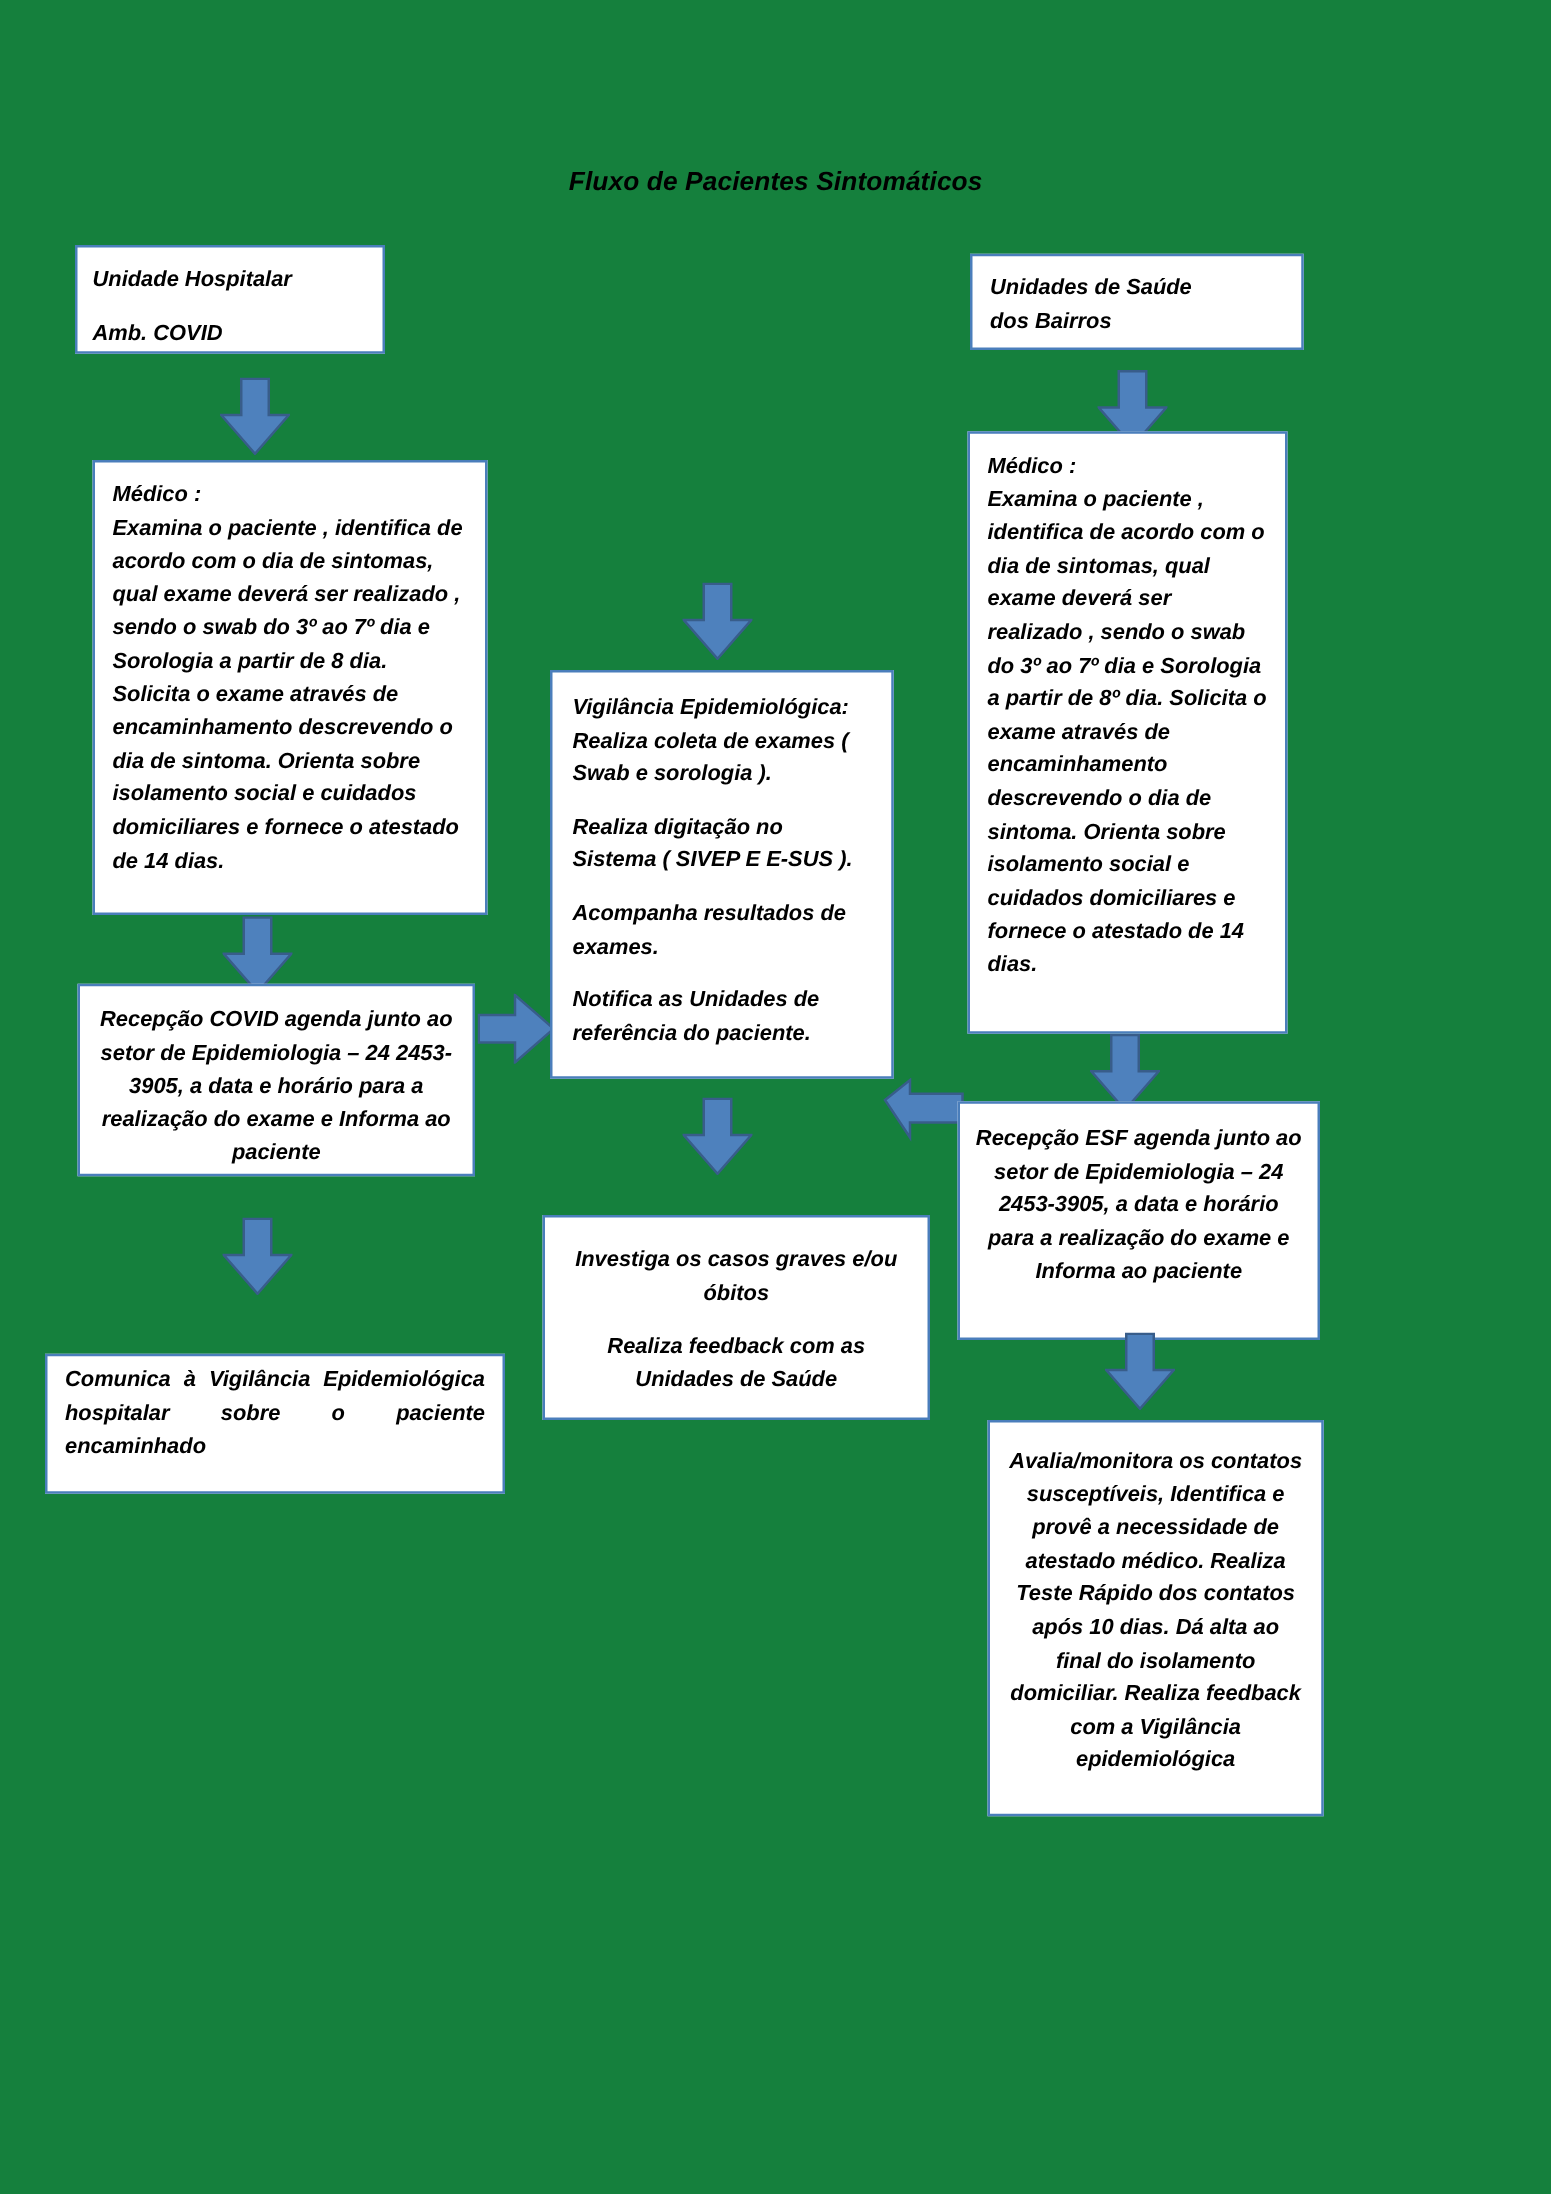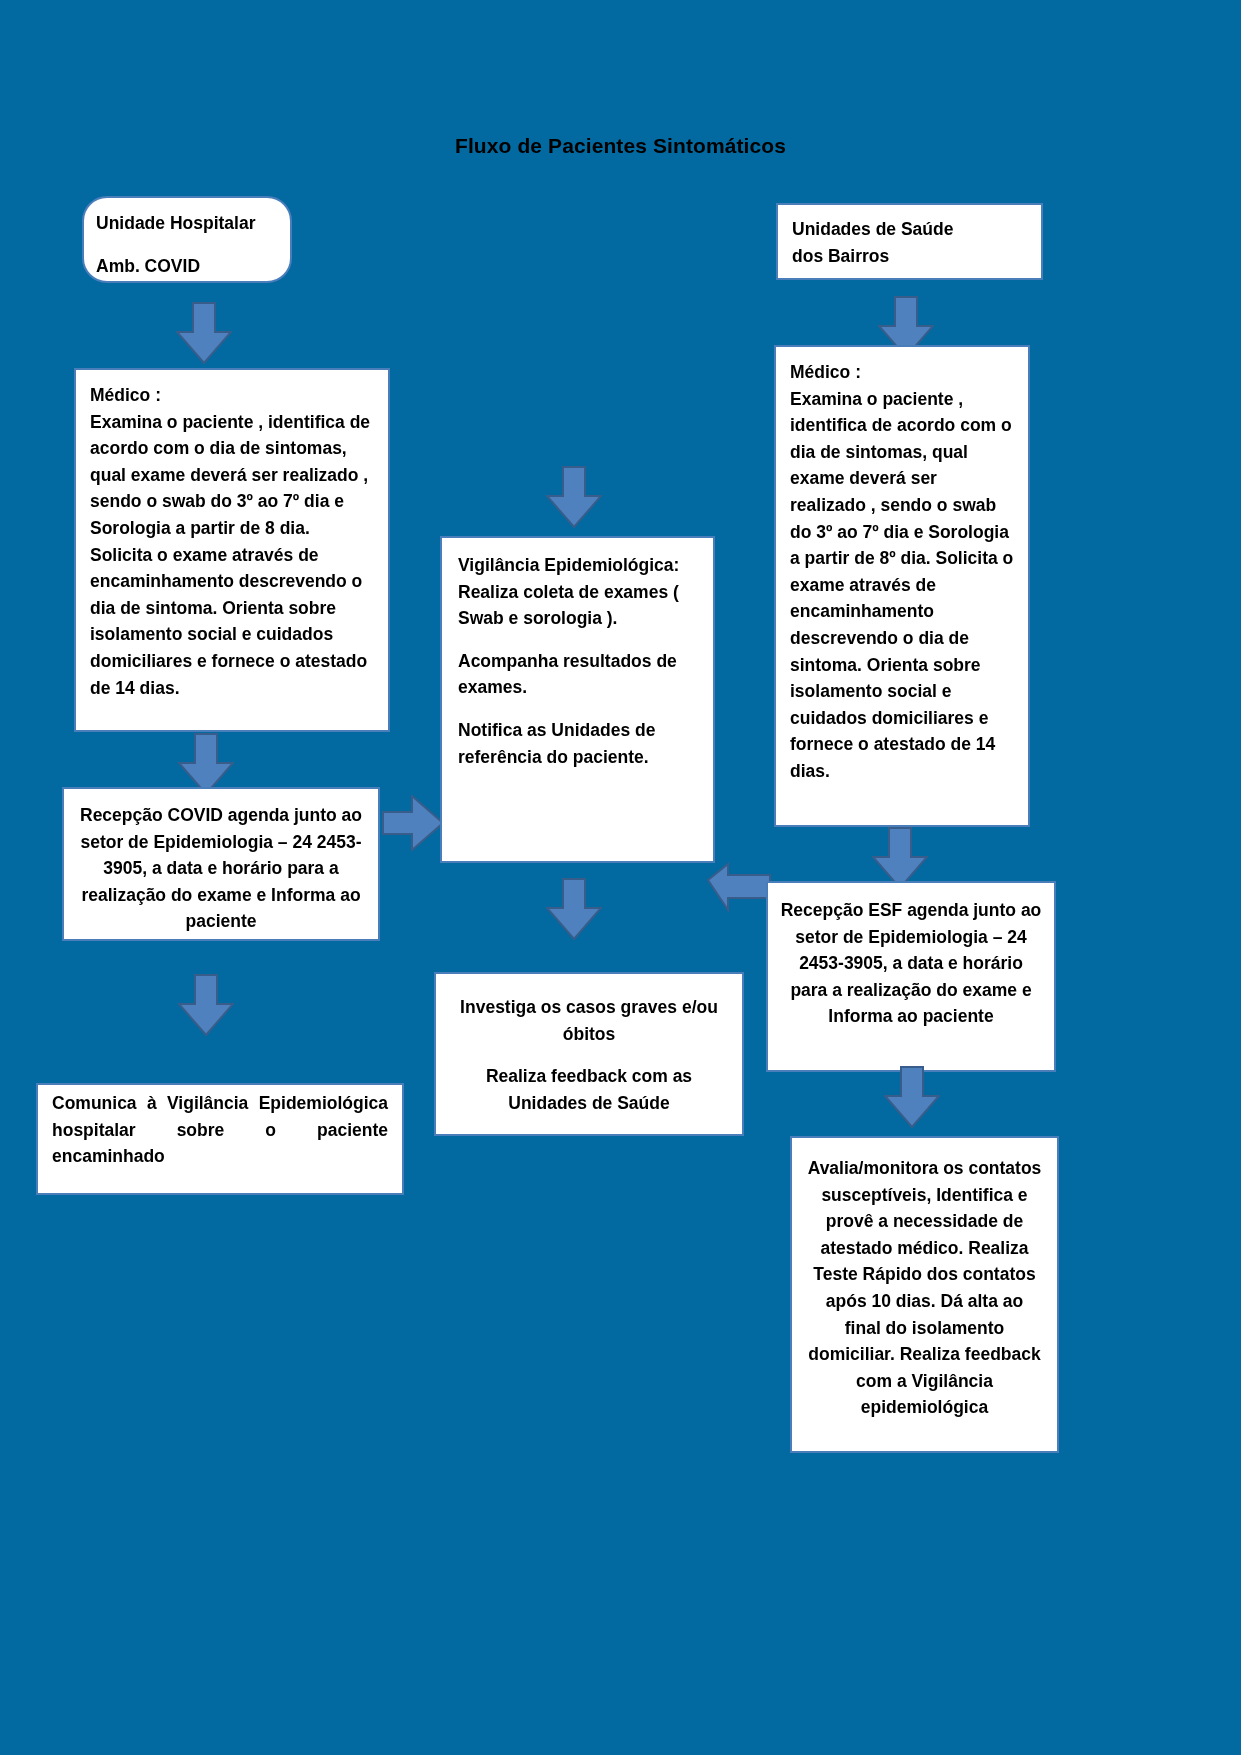--- a/index.html
+++ b/index.html
@@ -7,22 +7,23 @@
     padding: 0;
     background: #ffffff;
   }
   body {
     font-family: "Liberation Sans", sans-serif;
   }
   #page {
     position: relative;
     width: 1241px;
     height: 1755px;
-    background: #0369a1;
+    background: #15803d;
     overflow: hidden;
+    font-style: italic;
   }
   .title {
     position: absolute;
     left: 0;
     top: 134px;
     width: 1241px;
     text-align: center;
     font-size: 21px;
     font-weight: bold;
     color: #000000;
@@ -48,21 +49,21 @@
   }
   .ar svg { display: block; }
 </style>
 </head>
 <body>
 
 <div id="page">
 
   <div class="title">Fluxo de Pacientes Sintomáticos</div>
 
-  <div class="box" style="left:82px; top:196px; width:210px; height:87px; padding-top:12px;border-radius:25px;">
+  <div class="box" style="left:60px; top:196px; width:248px; height:87px; padding-top:12px;">
     <p>Unidade Hospitalar</p>
     <p class="gap">Amb. COVID</p>
   </div>
 
   <div class="ar" style="left:176px; top:302px;">
     <svg width="56" height="62" viewBox="0 0 56 62">
       <polygon points="17,1 39,1 39,30 55,30 28,61 1,30 17,30" fill="#4e81bd" stroke="#385d8a" stroke-width="2"></polygon>
     </svg>
   </div>
 
@@ -98,20 +99,21 @@
   </div>
 
   <div class="ar" style="left:546px; top:466px;">
     <svg width="56" height="62" viewBox="0 0 56 62">
       <polygon points="17,1 39,1 39,30 55,30 28,61 1,30 17,30" fill="#4e81bd" stroke="#385d8a" stroke-width="2"></polygon>
     </svg>
   </div>
 
   <div class="box" style="left:440px; top:536px; width:275px; height:327px; padding:14px 16px;">
     <p>Vigilância Epidemiológica: Realiza coleta de exames ( Swab e sorologia ).</p>
+    <p class="gap">Realiza digitação no Sistema ( SIVEP E E-SUS ).</p>
     <p class="gap">Acompanha resultados de exames.</p>
     <p class="gap">Notifica as Unidades de referência do paciente.</p>
   </div>
 
   <div class="ar" style="left:546px; top:878px;">
     <svg width="56" height="62" viewBox="0 0 56 62">
       <polygon points="17,1 39,1 39,30 55,30 28,61 1,30 17,30" fill="#4e81bd" stroke="#385d8a" stroke-width="2"></polygon>
     </svg>
   </div>
 

